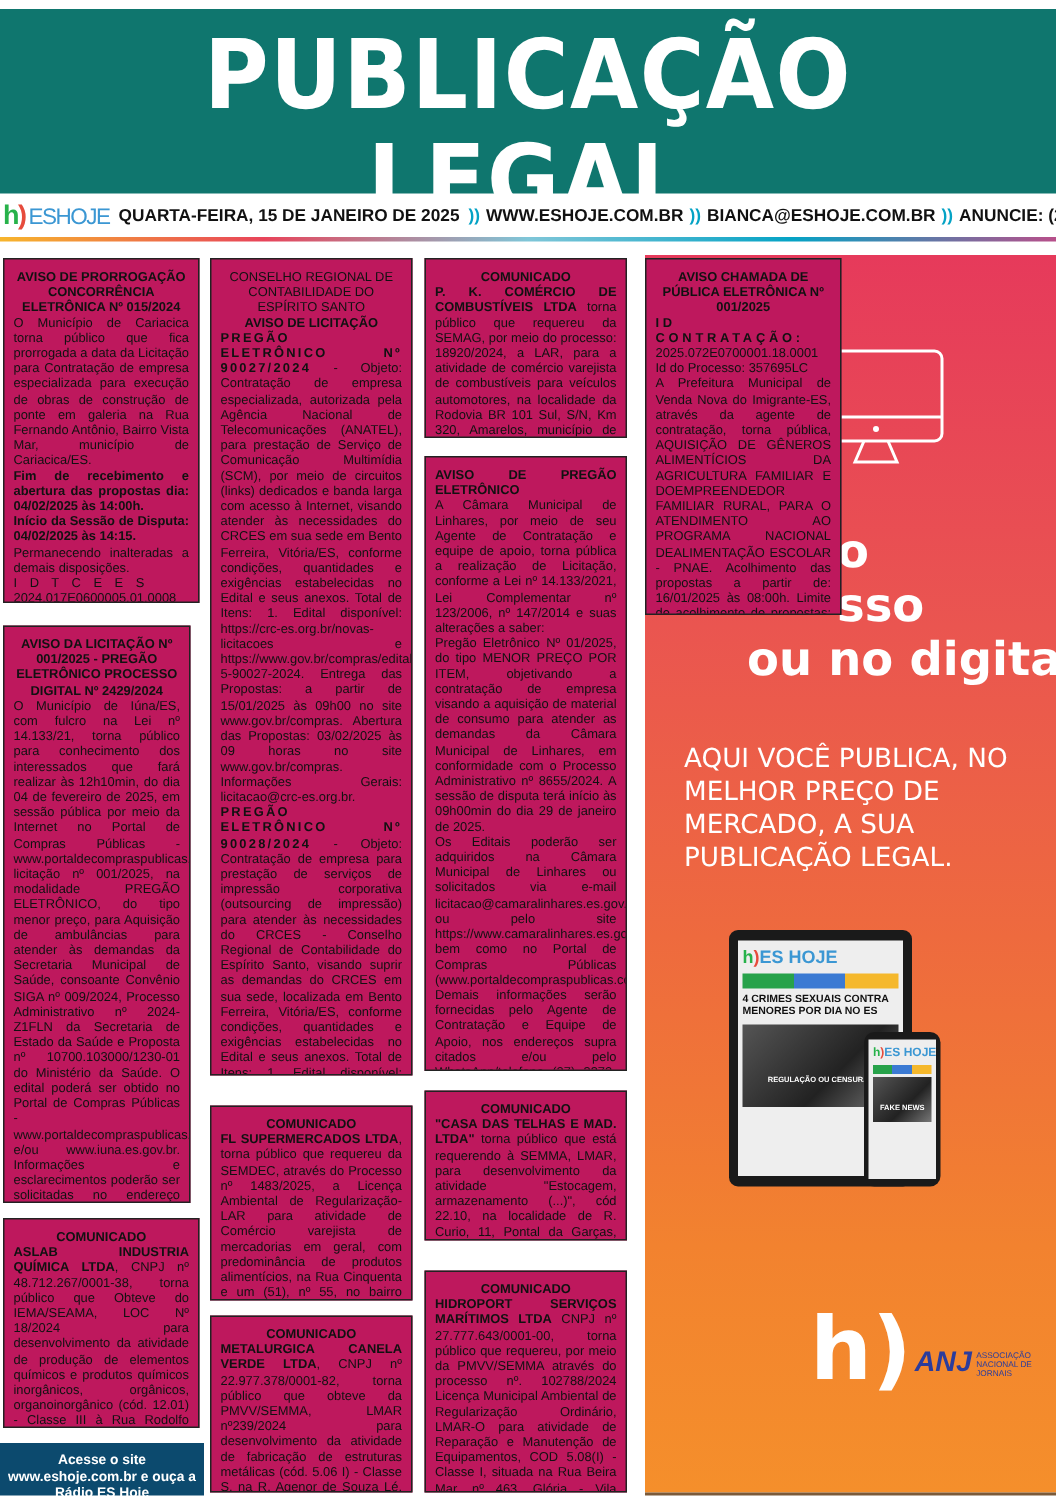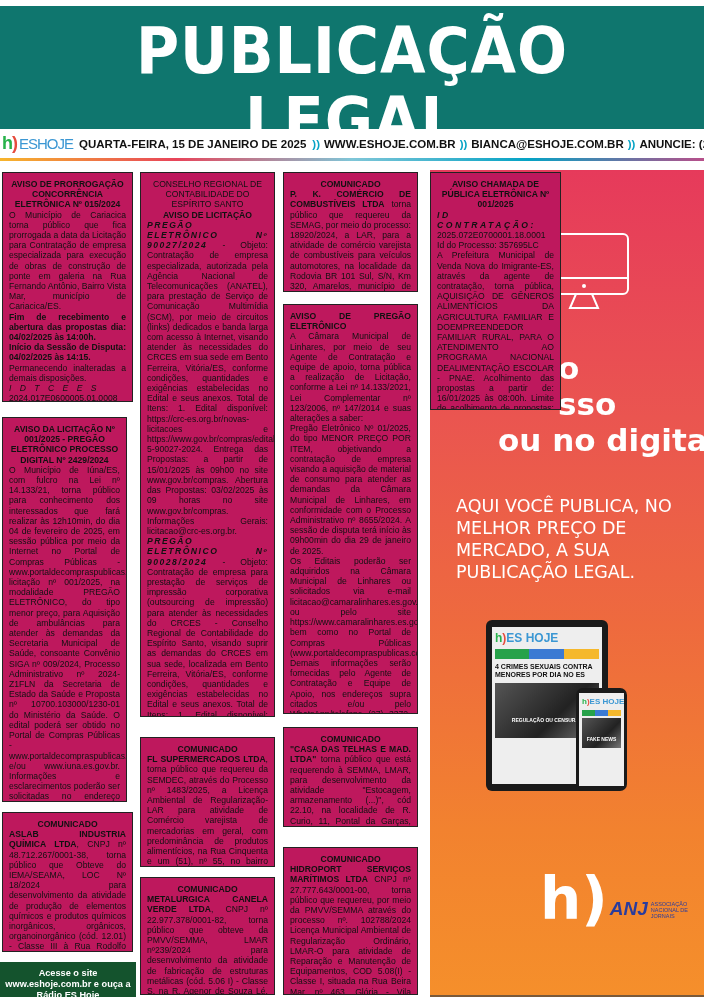--- a/index.html
+++ b/index.html
@@ -23,23 +23,23 @@
   .logo .hoje { color: #3b97d3; font-weight: normal; font-size: 15px; }
   .sep { color: #05a3c5; margin: 0 4px; }
   .strip .date { margin-right: 2px; }
 
   .box { position: absolute; border: 1.5px solid #222; background: #be185d; padding: 6px 6px 4px 6px;
     font-family: "Liberation Sans", sans-serif; font-size: 8.6px; line-height: 10.2px; color: #111; text-align: justify; overflow: hidden; }
   .box .h { font-weight: bold; text-align: center; display: block; }
   .box .c { text-align: center; display: block; }
   .box .b { font-weight: bold; }
   .box p { margin: 0; }
-  .box .sp { letter-spacing: 3px; font-style: italic; }
+  .box .sp { letter-spacing: 3px; }
 
-  .footer-black { position: absolute; left: 0; top: 962px; width: 136px; height: 35px; background: #14532d; color: #fff;
+  .footer-black { position: absolute; left: 0; top: 962px; width: 136px; height: 35px; background: #0c4a6e; color: #fff;
     font-weight: bold; font-size: 9.2px; line-height: 11px; text-align: center; padding-top: 6px; }
 
   .ad { position: absolute; left: 430px; top: 170px; width: 274px; height: 827px; overflow: hidden;
     background: linear-gradient(180deg, #e63a5b 0%, #ea5550 30%, #ee6a3e 55%, #f2822f 80%, #f58f2b 100%); border-bottom: 2px solid #7a5a3a; }
   .ad-headline { position: absolute; left: 128px; top: 180px; color: #fff; font-family: "DejaVu Sans", sans-serif; font-weight: bold; font-size: 31px; line-height: 36px; white-space: nowrap; }
   .ad-tagline { position: absolute; left: 26px; top: 325px; width: 240px; color: #fff; font-family: "DejaVu Sans", sans-serif; font-size: 17.5px; line-height: 22px; }
   .monitor { position: absolute; left: 80px; top: 60px; }
   .devices { position: absolute; left: 56px; top: 450px; width: 180px; height: 190px; }
   .tablet { position: absolute; left: 0; top: 0; width: 122px; height: 171px; background: #1a1a1a; border-radius: 6px; padding: 7px 6px; }
   .tablet-screen { width: 100%; height: 100%; background: #eee; position: relative; overflow: hidden; }

